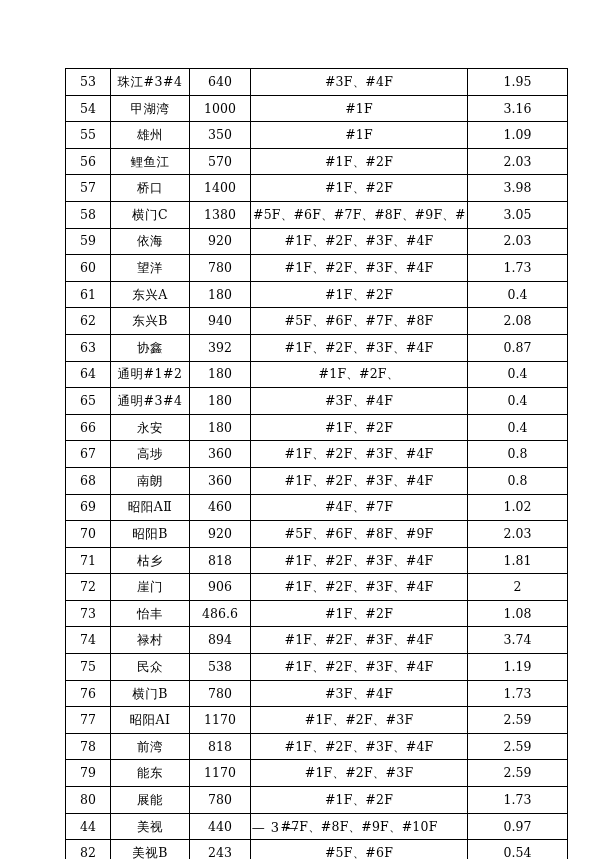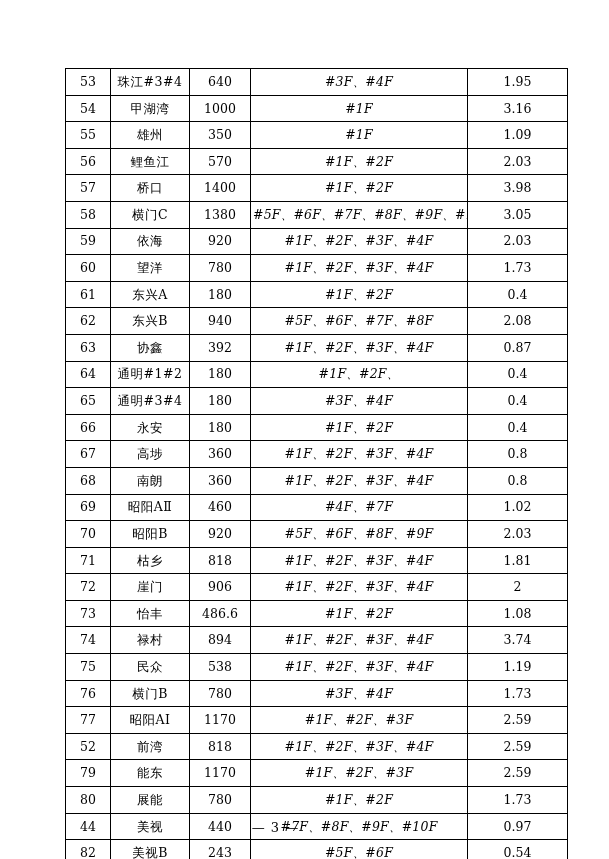--- a/index.html
+++ b/index.html
@@ -38,21 +38,21 @@
     overflow: hidden;
     white-space: nowrap;
   }
   td.col-idx { width: 40px; margin-top: 44px; }
   td.col-name {
     width: 74px;
     font-family: "DejaVu Serif", "Liberation Serif", serif;
     letter-spacing: 0.5px;
   }
   td.col-cap { width: 56px; font-size: 12.5px; }
-  td.col-fl { width: 212px; font-size: 12.5px; letter-spacing: 0.2px; font-style: italic; }
+  td.col-fl { width: 212px; font-size: 12.5px; letter-spacing: 0.2px; }
   td.col-val { width: 95px; font-size: 12.5px; }
   .footer {
     position: absolute;
     left: 0;
     right: 0;
     bottom: 24px;
     text-align: center;
     font-size: 13px;
     padding-right: 58px;
     letter-spacing: 1px;
@@ -233,21 +233,21 @@
           <td class="col-val">1.73</td>
         </tr>
         <tr>
           <td class="col-idx">77</td>
           <td class="col-name">昭阳AⅠ</td>
           <td class="col-cap">1170</td>
           <td class="col-fl">#1F、#2F、#3F</td>
           <td class="col-val">2.59</td>
         </tr>
         <tr>
-          <td class="col-idx">52</td>
+          <td class="col-idx">78</td>
           <td class="col-name">前湾</td>
           <td class="col-cap">818</td>
           <td class="col-fl">#1F、#2F、#3F、#4F</td>
           <td class="col-val">2.59</td>
         </tr>
         <tr>
           <td class="col-idx">79</td>
           <td class="col-name">能东</td>
           <td class="col-cap">1170</td>
           <td class="col-fl">#1F、#2F、#3F</td>

